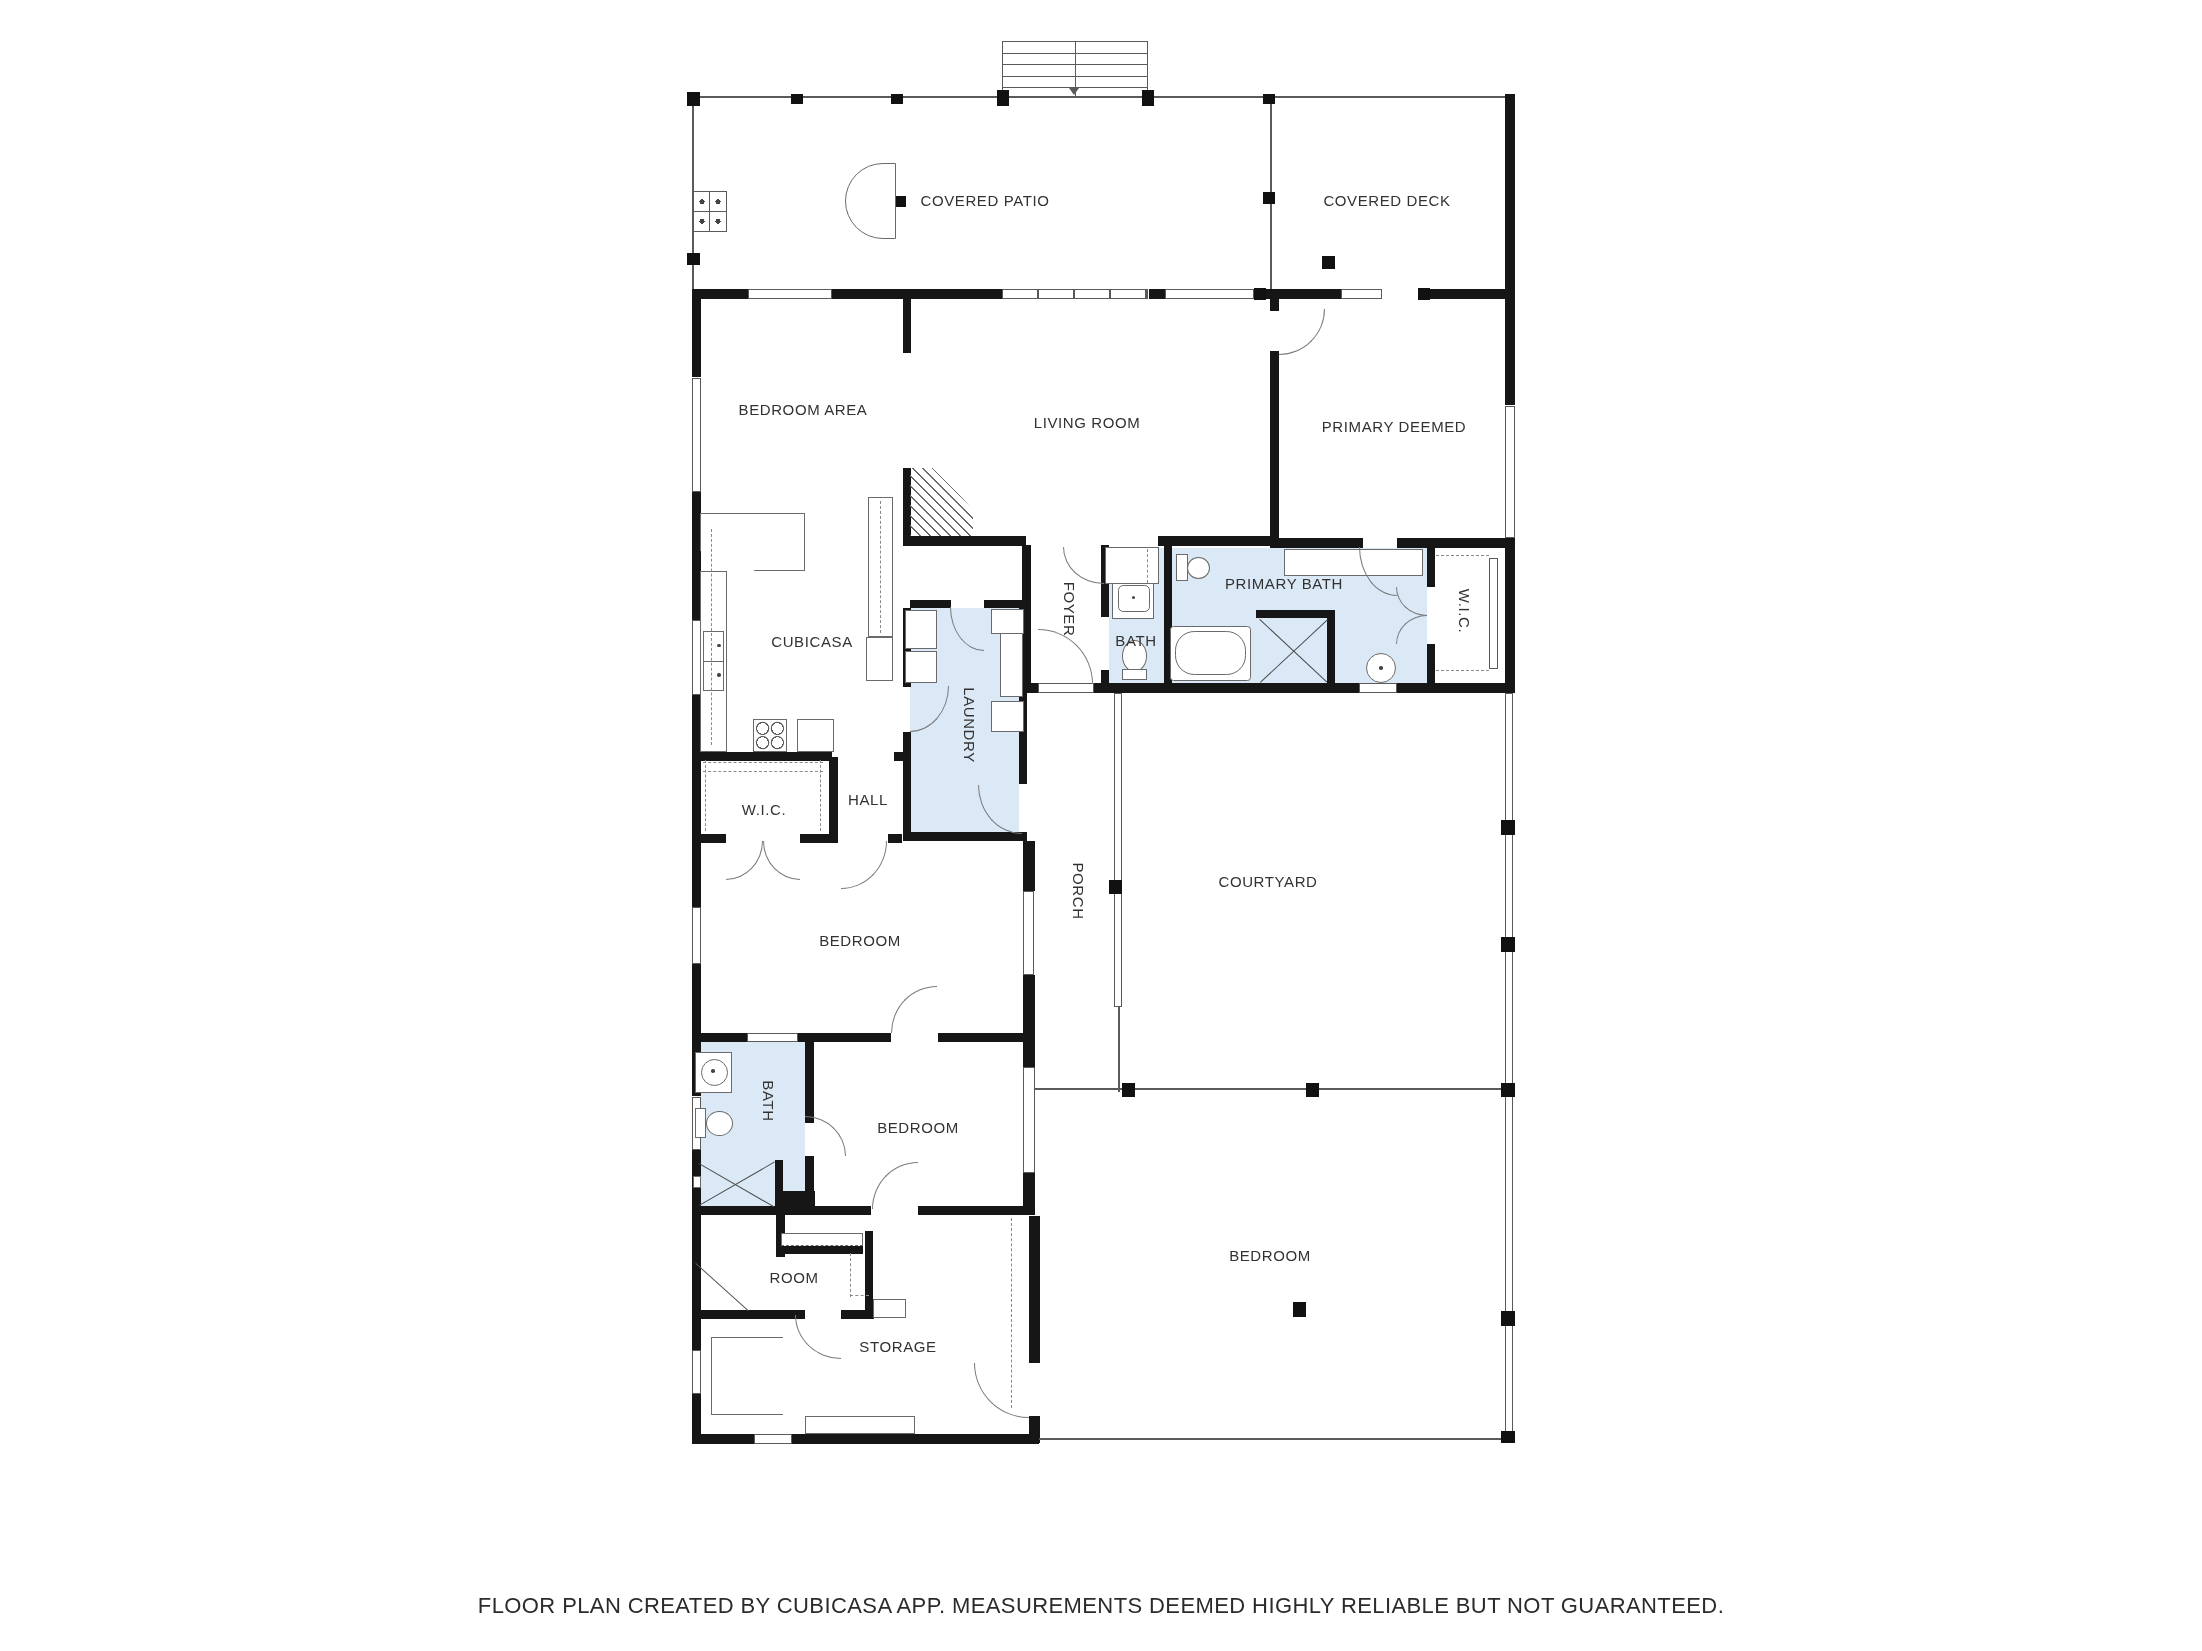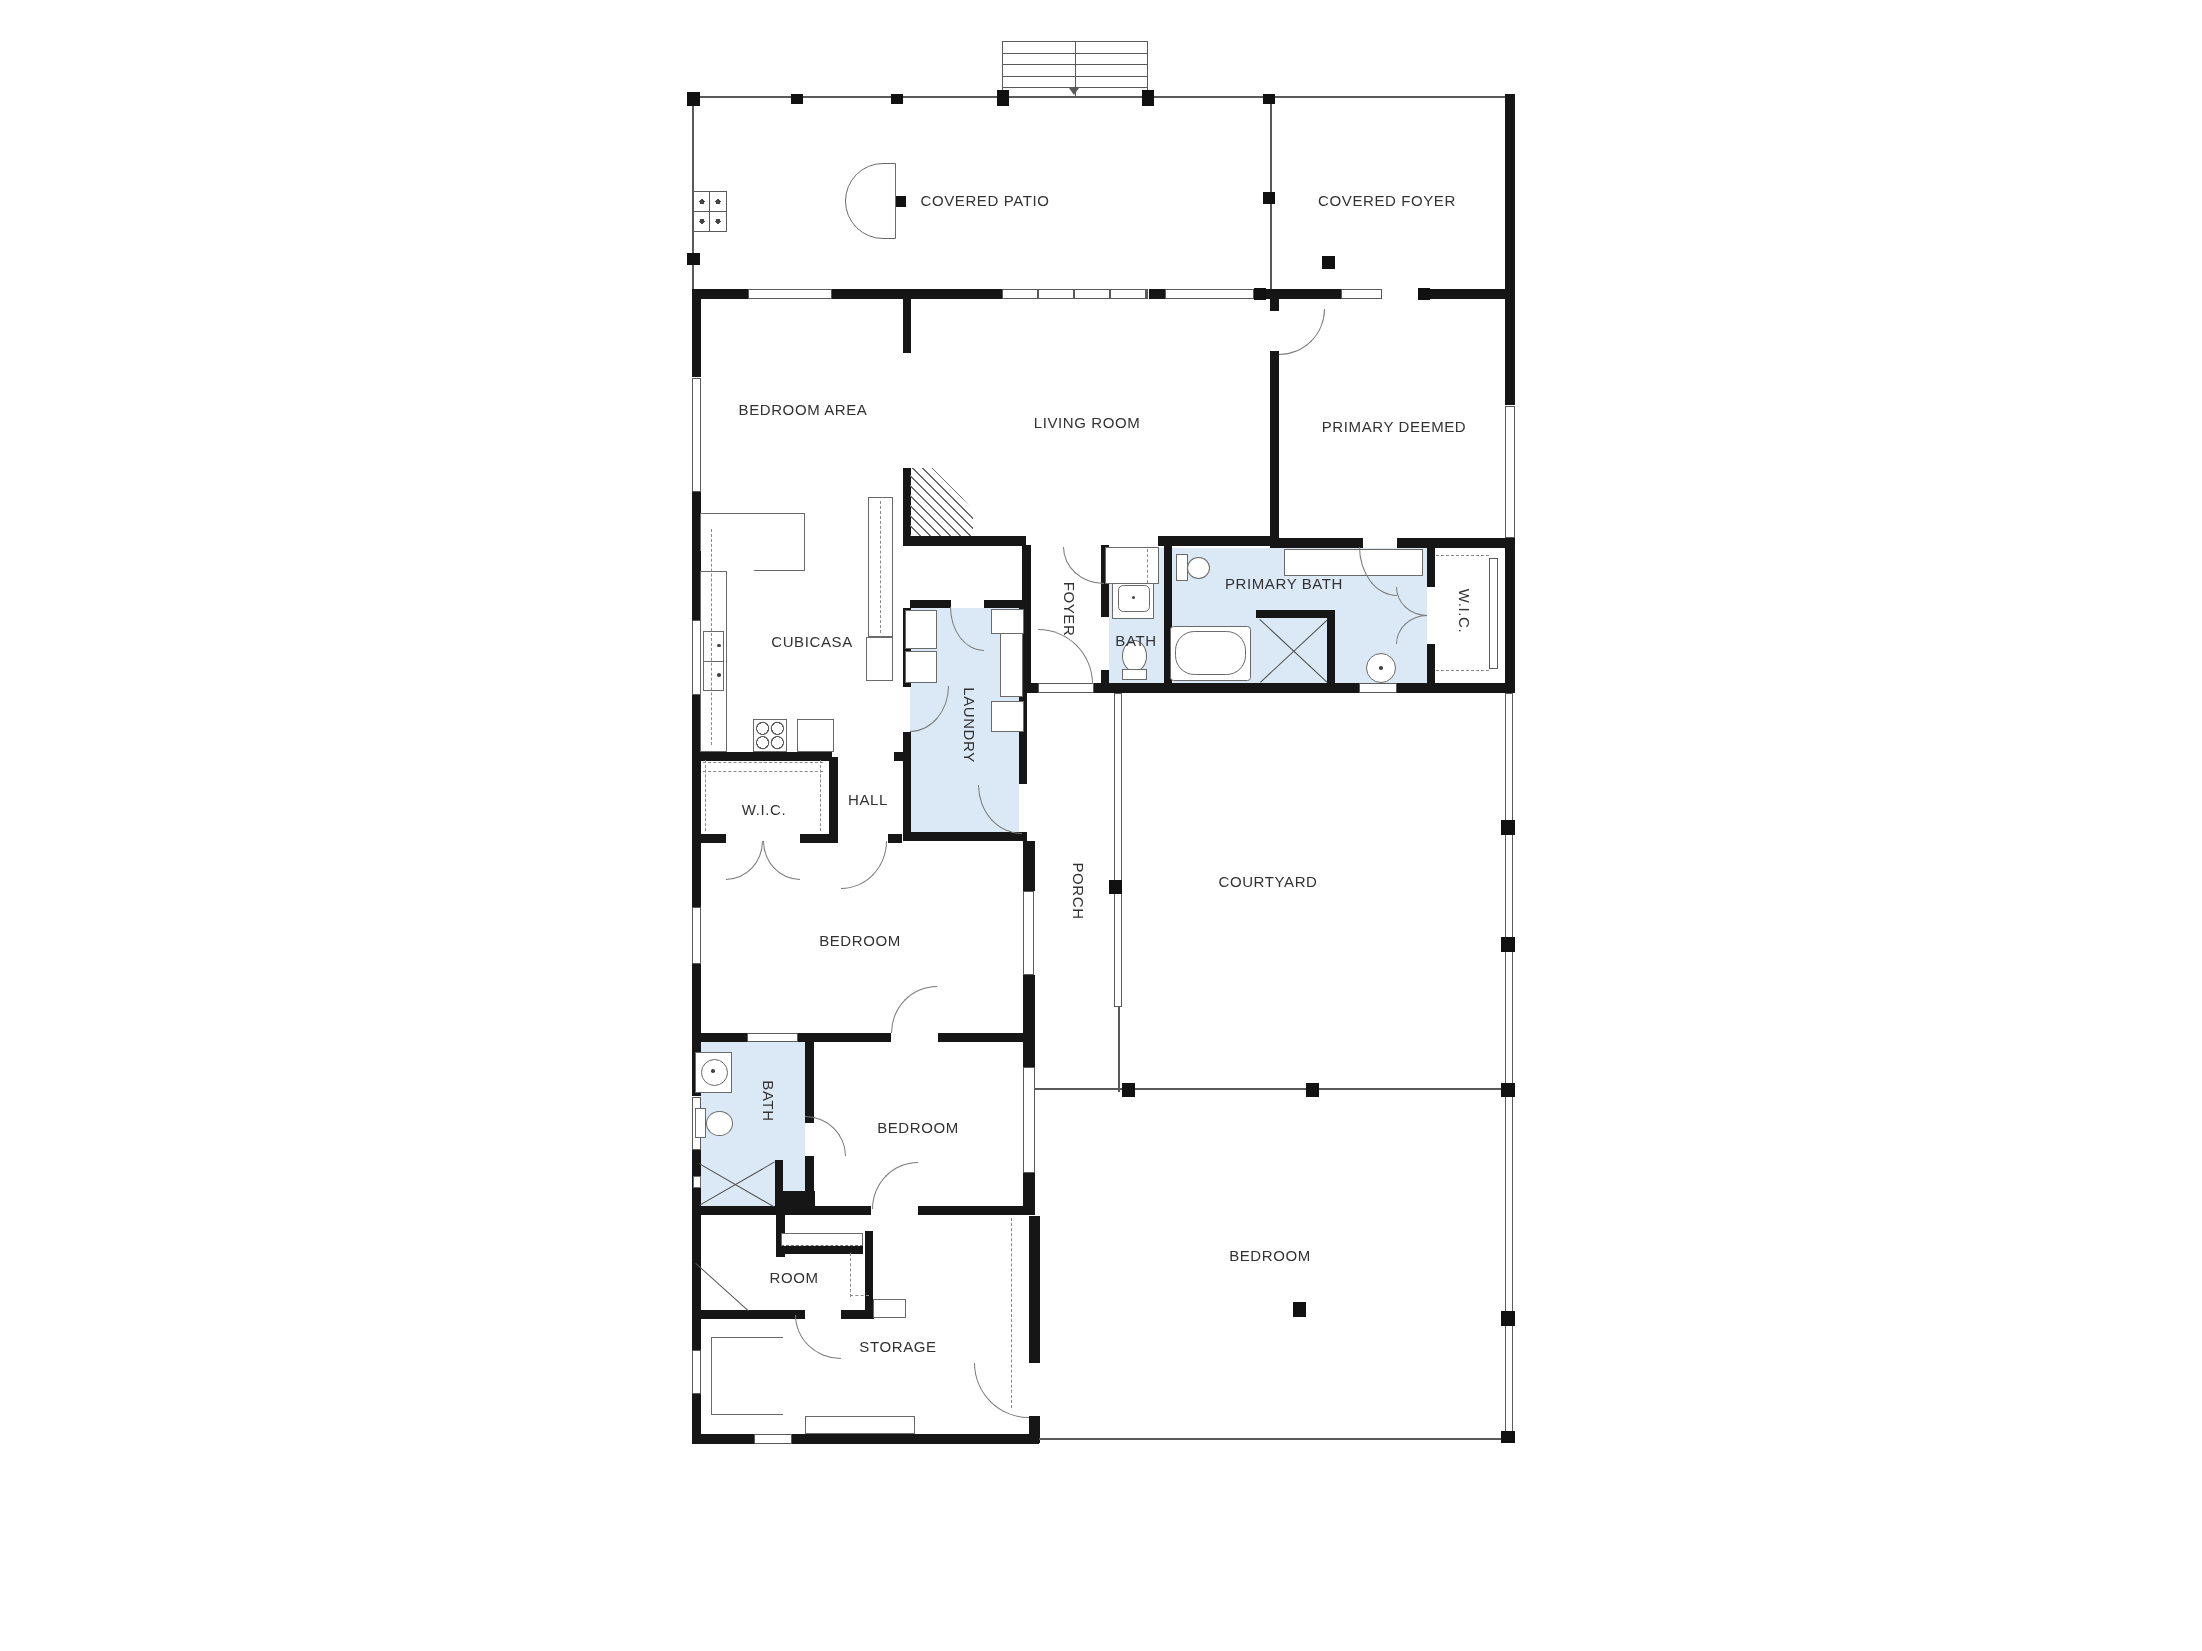--- a/index.html
+++ b/index.html
@@ -268,35 +268,36 @@
   <div class="a br" style="left:726px;top:841px;width:37px;height:39px"></div>
   <div class="a bl" style="left:763px;top:841px;width:37px;height:39px"></div>
   <div class="a br" style="left:841px;top:841px;width:46px;height:48px"></div>
   <div class="a tl" style="left:891px;top:986px;width:46px;height:47px"></div>
   <div class="a tr" style="left:805px;top:1116px;width:41px;height:40px"></div>
   <div class="a tl" style="left:872px;top:1162px;width:46px;height:47px"></div>
   <div class="a bl" style="left:795px;top:1315px;width:46px;height:44px"></div>
   <div class="a bl" style="left:974px;top:1363px;width:55px;height:55px"></div>
 
   <div class="lbl" style="left:985px;top:200px">COVERED PATIO</div>
-  <div class="lbl" style="left:1387px;top:200px">COVERED FOYER</div>
+  <div class="lbl" style="left:1387px;top:200px">COVERED DECK</div>
   <div class="lbl" style="left:803px;top:409px">BEDROOM AREA</div>
   <div class="lbl" style="left:1087px;top:422px">LIVING ROOM</div>
   <div class="lbl" style="left:1394px;top:426px">PRIMARY DEEMED</div>
   <div class="lbl" style="left:812px;top:641px">CUBICASA</div>
   <div class="vlbl" style="left:1069px;top:609px">FOYER</div>
   <div class="lbl" style="left:1136px;top:640px">BATH</div>
   <div class="lbl" style="left:1284px;top:583px">PRIMARY BATH</div>
   <div class="vlbl" style="left:1464px;top:611px">W.I.C.</div>
   <div class="vlbl" style="left:969px;top:725px">LAUNDRY</div>
   <div class="lbl" style="left:764px;top:809px">W.I.C.</div>
   <div class="lbl" style="left:868px;top:799px">HALL</div>
   <div class="lbl" style="left:860px;top:940px">BEDROOM</div>
   <div class="vlbl" style="left:1078px;top:891px">PORCH</div>
   <div class="lbl" style="left:1268px;top:881px">COURTYARD</div>
   <div class="vlbl" style="left:768px;top:1101px">BATH</div>
   <div class="lbl" style="left:918px;top:1127px">BEDROOM</div>
   <div class="lbl" style="left:794px;top:1277px">ROOM</div>
   <div class="lbl" style="left:898px;top:1346px">STORAGE</div>
   <div class="lbl" style="left:1270px;top:1255px">BEDROOM</div>
 
+  <div class="footer">FLOOR PLAN CREATED BY CUBICASA APP. MEASUREMENTS DEEMED HIGHLY RELIABLE BUT NOT GUARANTEED.</div>
 </div>
 
 
 </body></html>

